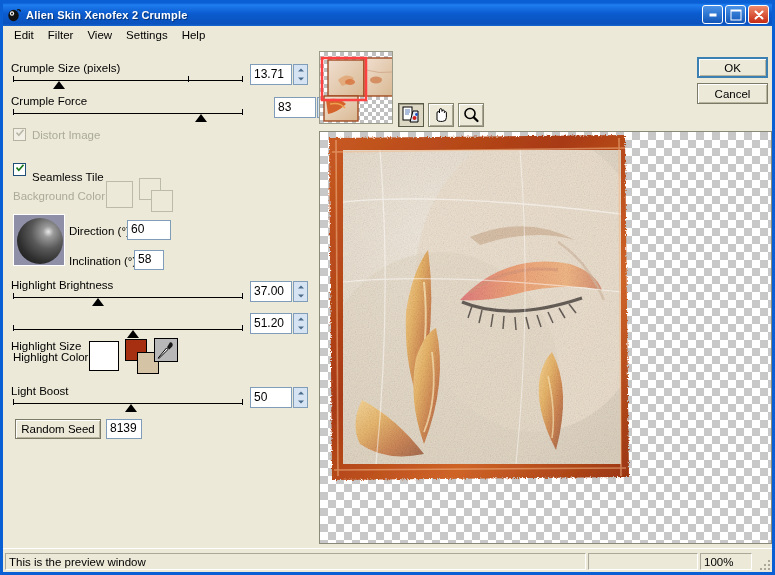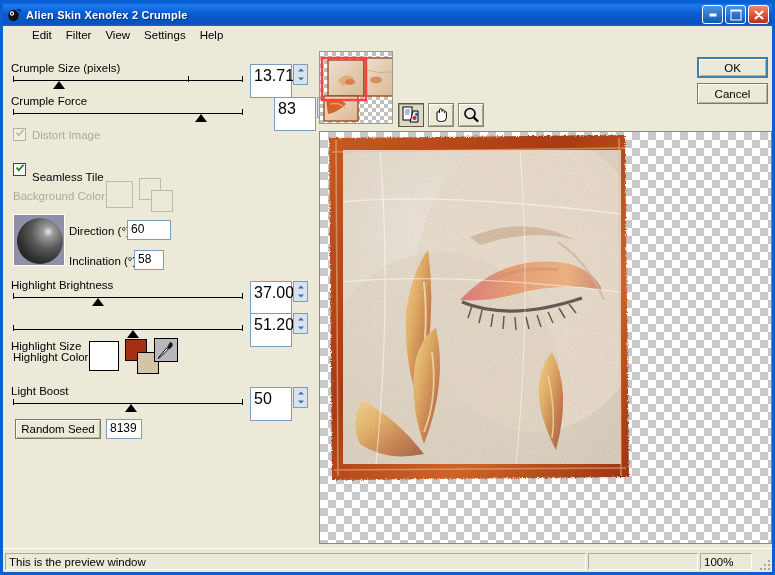--- a/index.html
+++ b/index.html
@@ -36,21 +36,21 @@
     box-sizing:border-box;position:relative;
     background:linear-gradient(to bottom,#4a93e8,#1257b8);
   }
   .tbtn.close{background:linear-gradient(to bottom,#f08a6a,#c62b14);}
   .tbtn .g{position:absolute;left:50%;top:50%;transform:translate(-50%,-50%);color:#fff;font-size:10px;line-height:1;font-family:"DejaVu Sans",sans-serif;}
   .tbtn.min .g{width:7px;height:3px;background:#fff;}
   .tbtn.max .g{width:9px;height:8px;border:1px solid #fff;border-top-width:2px;background:transparent;}
   
   .menubar{
     position:absolute;left:0;top:23px;width:769px;height:18px;
-    background:#ece9d8;display:flex;align-items:center;padding-left:22px;box-sizing:border-box;
+    background:#ece9d8;display:flex;align-items:center;padding-left:4px;box-sizing:border-box;
   }
   .menu-item{padding:1px 7px;font-size:11.5px;color:#000;cursor:default;}
   
   .left-panel{position:absolute;left:0;top:45px;width:312px;height:500px;}
   .ctl-label{position:absolute;font-size:11.5px;color:#000;white-space:nowrap;}
   .ctl-label.disabled{color:#acaa98;}
   
   .slider{position:absolute;height:14px;}
   .slider .track{position:absolute;left:0;top:6px;height:1px;width:100%;background:#000;}
   .slider .cap{position:absolute;top:2px;width:1px;height:6px;background:#000;}
@@ -58,23 +58,23 @@
   .slider .cap.r{right:0;}
   .slider .tick{position:absolute;top:2px;width:1px;height:6px;background:#000;}
   .slider .thumb{
     position:absolute;top:7px;width:0;height:0;
     border-left:6px solid transparent;border-right:6px solid transparent;
     border-bottom:8px solid #000;margin-left:-6px;
   }
   
   .spin{position:absolute;display:flex;height:21px;}
   .spin .val{
-    width:42px;height:34px;box-sizing:border-box;
+    width:42px;height:21px;box-sizing:border-box;
     border:1px solid #7f9db9;background:#fff;
-    font-size:16px;font-family:"Liberation Sans",sans-serif;
+    font-size:12px;font-family:"Liberation Sans",sans-serif;
     padding:2px 0 0 3px;color:#000;
   }
   .spin .arrows{
     width:15px;height:21px;box-sizing:border-box;margin-left:1px;
     border:1px solid #7f9db9;background:#d6e3f2;
     display:flex;flex-direction:column;
   }
   .spin .arrows div{flex:1;position:relative;}
   .spin .arrows .up:after,.spin .arrows .dn:after{
     content:"";position:absolute;left:50%;top:50%;transform:translate(-50%,-50%);

